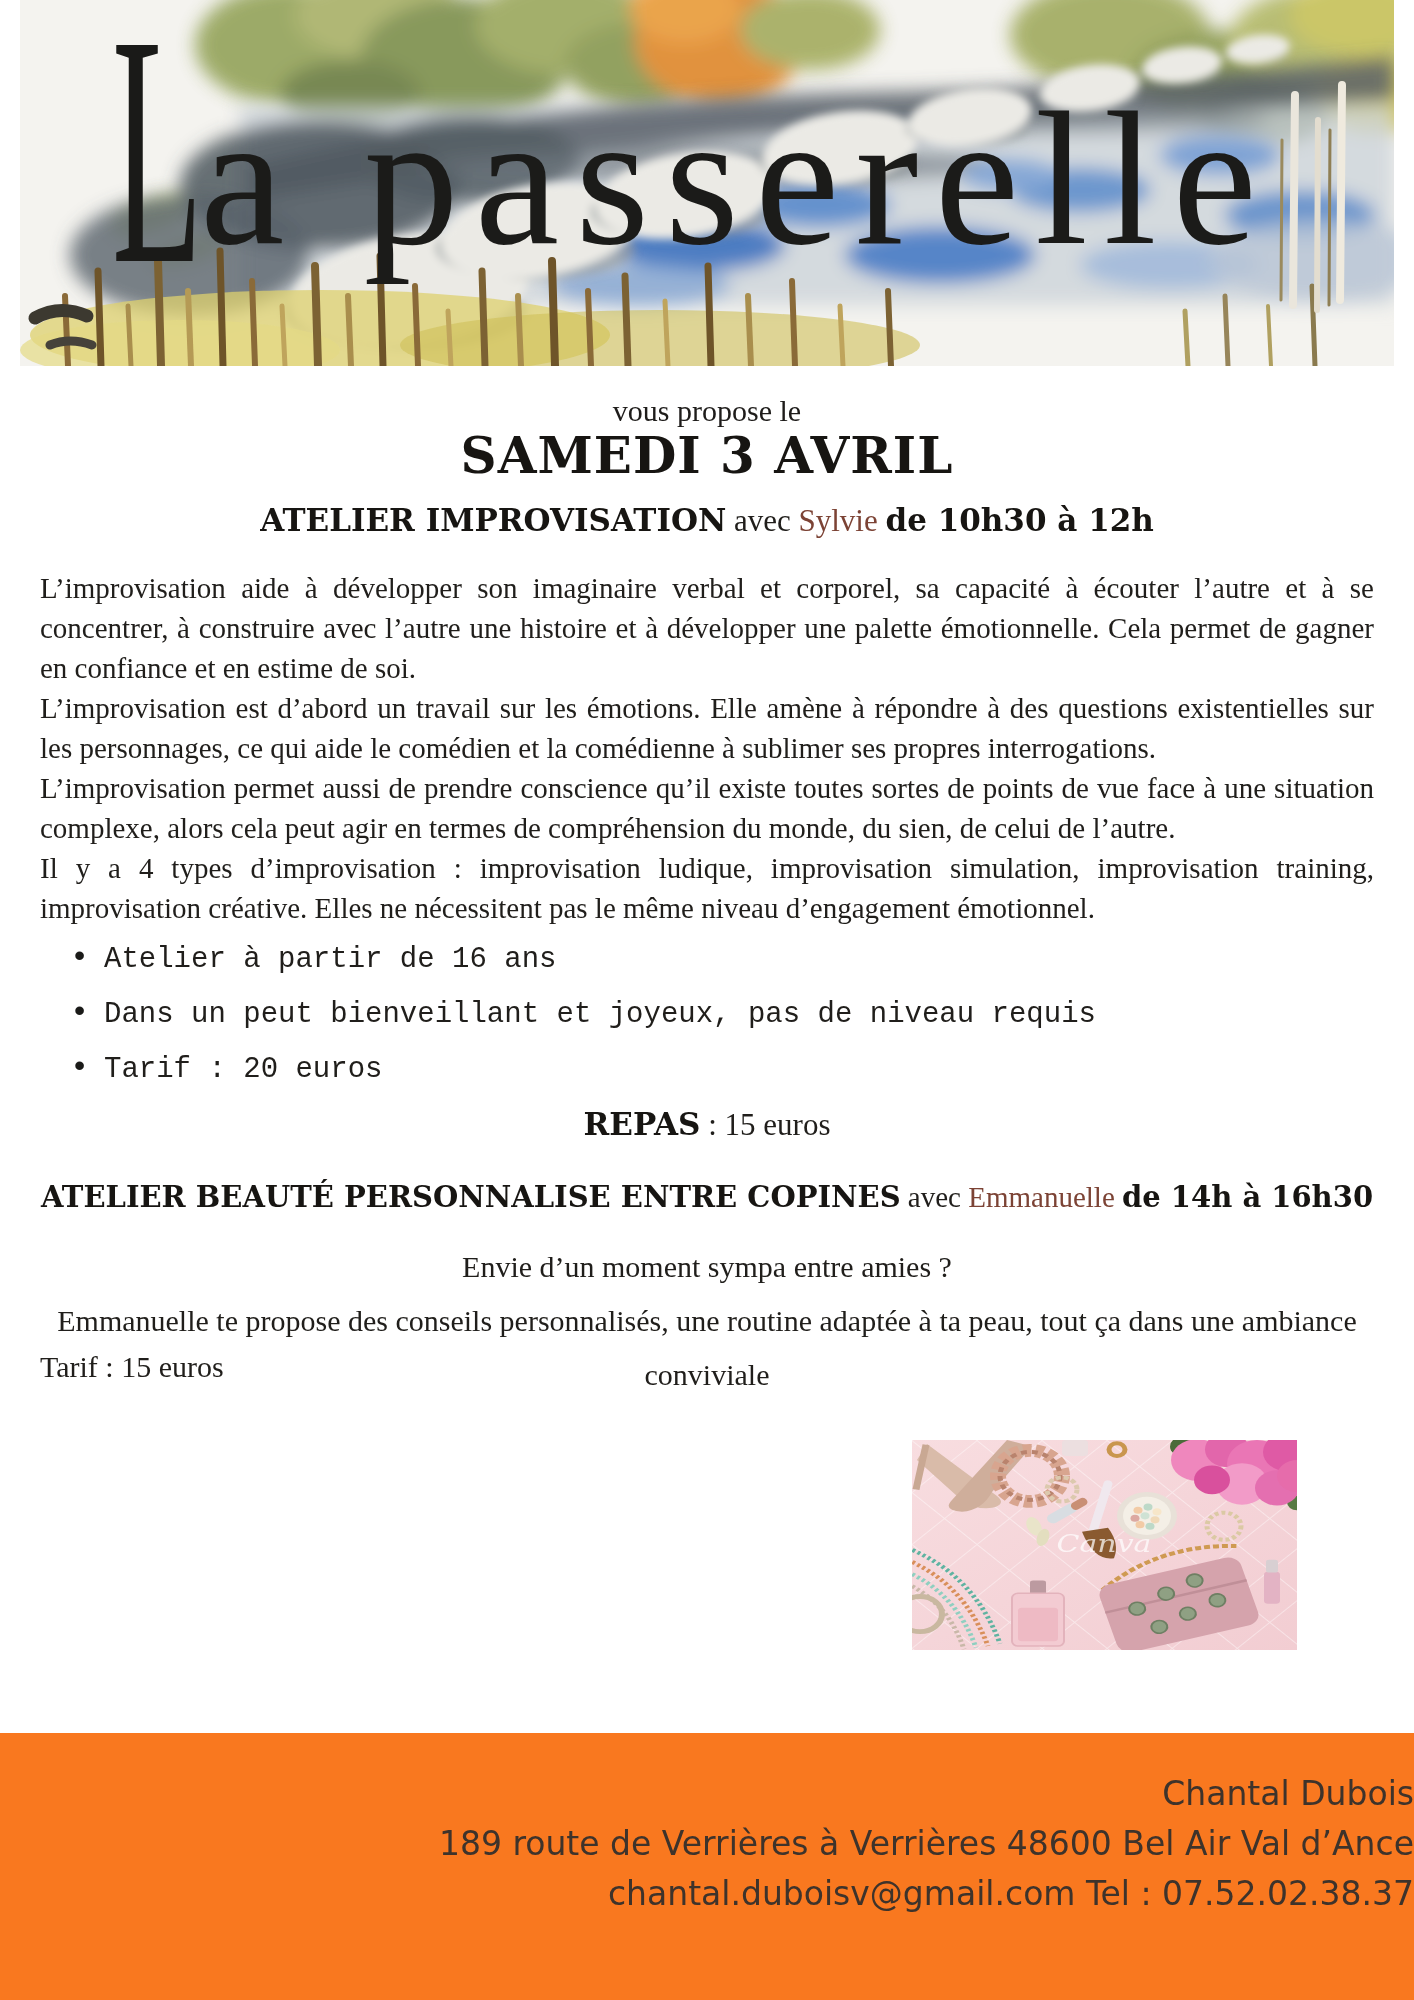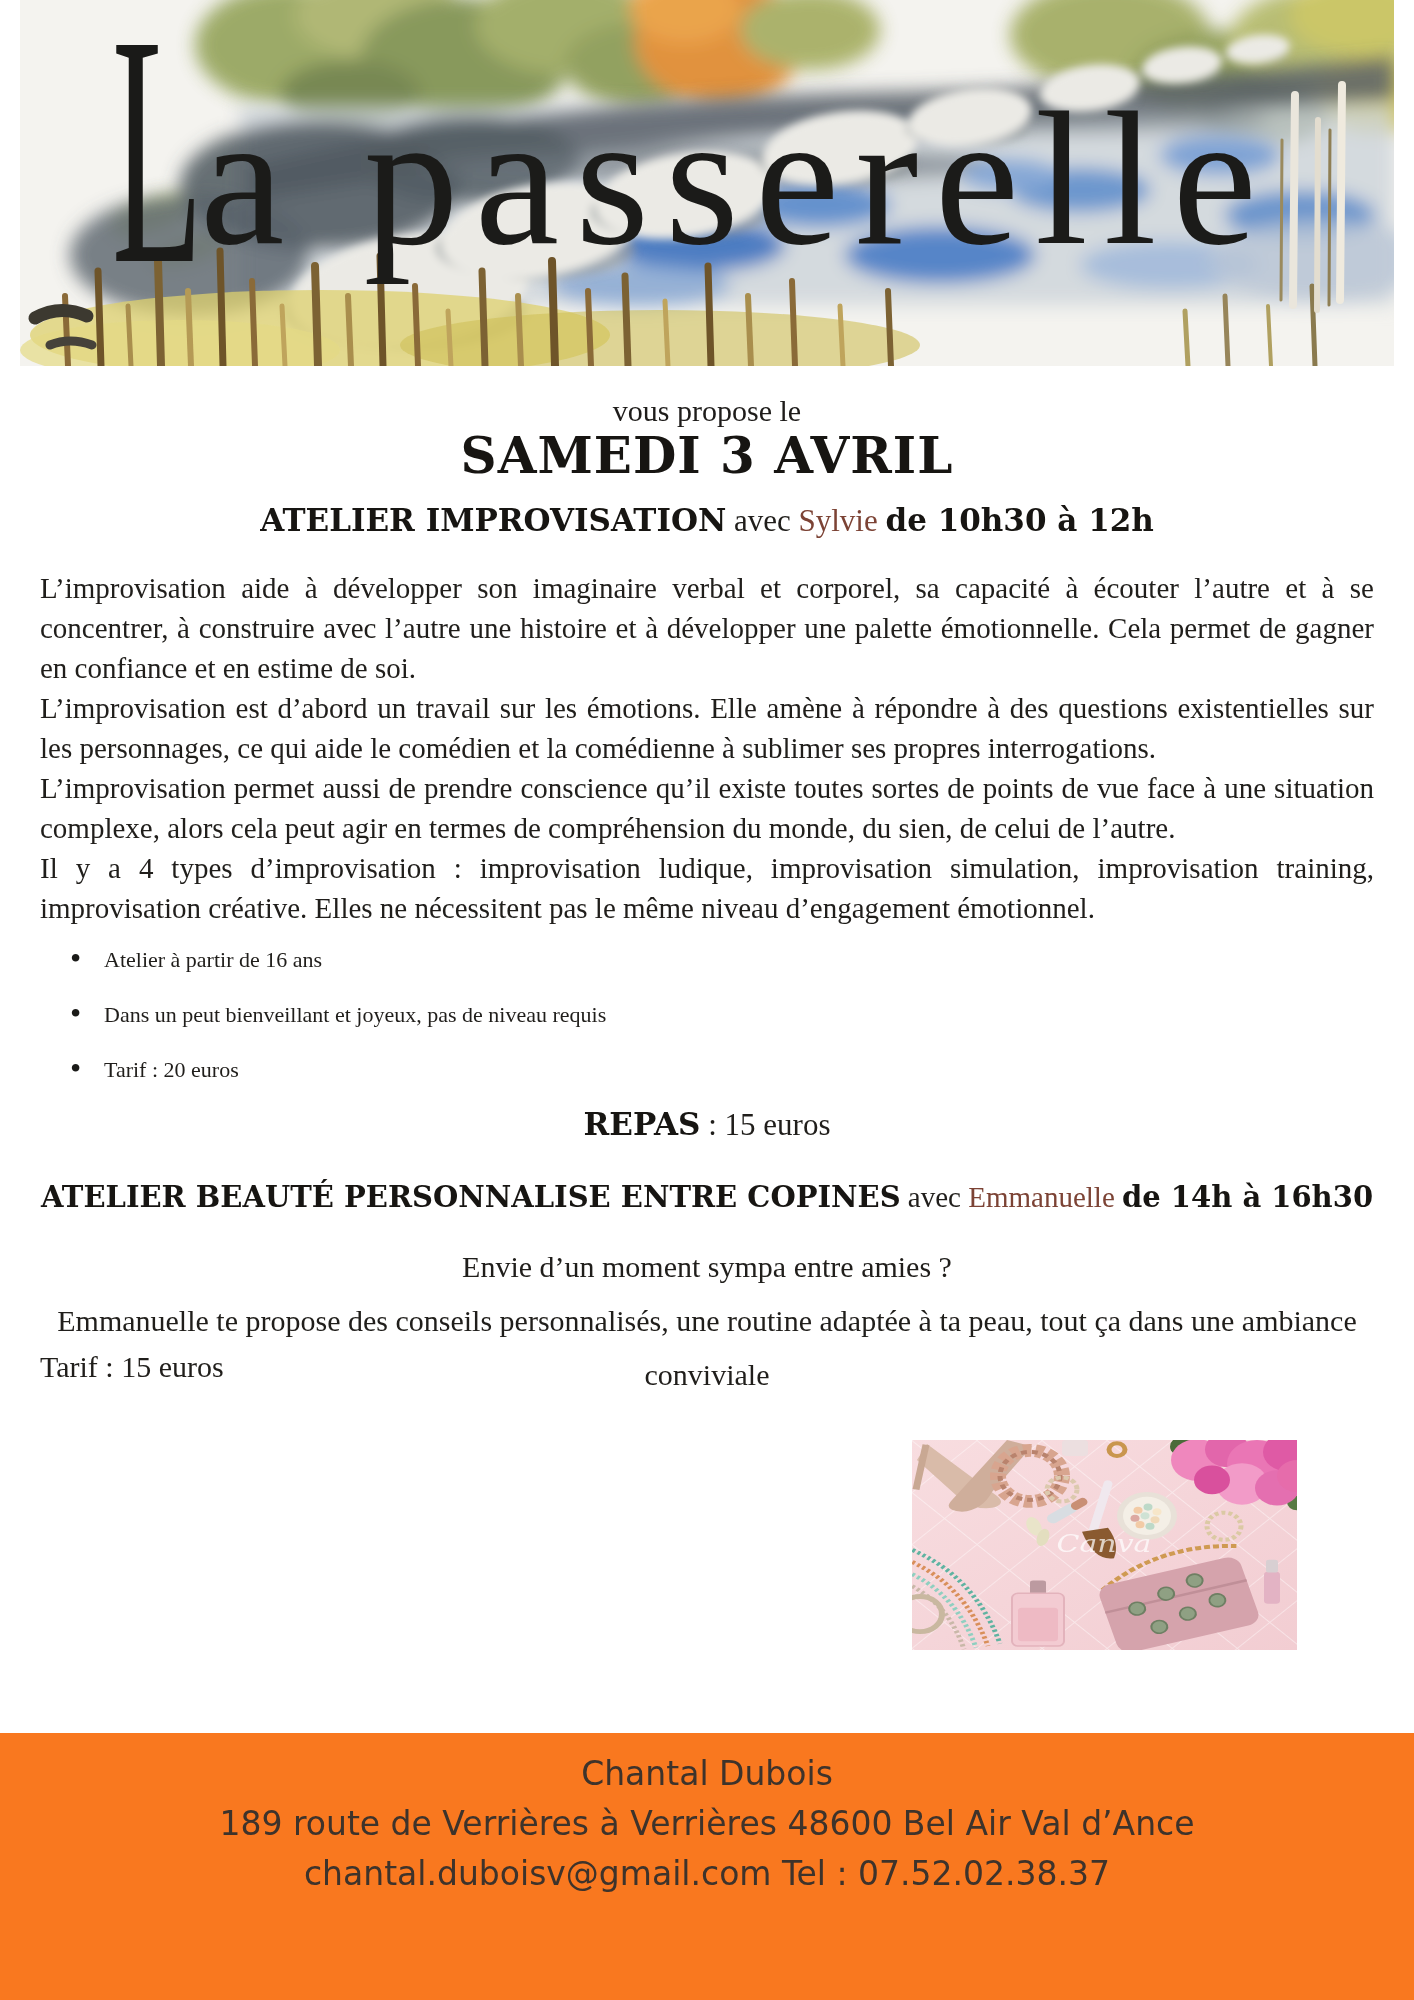--- a/index.html
+++ b/index.html
@@ -28,42 +28,42 @@
   .date-title{top:426px;font-size:50px;letter-spacing:1px;}
   .improv-heading{top:502px;font-size:31px;}
   
   .improv-paragraphs{
     position:absolute;left:40px;top:568px;width:1334px;
     font-size:29px;line-height:40px;text-align:justify;color:#201e1b;
   }
   .improv-paragraphs p{margin:0;}
   .improv-bullets{
     position:absolute;left:104px;top:938px;width:1200px;margin:0;padding:0;
-    list-style:none;font-size:22px;color:#201e1b;
+    list-style:none;font-size:29px;color:#201e1b;font-family:Liberation Mono, monospace;
   }
   .improv-bullets li{position:relative;line-height:44px;margin-bottom:11px;}
   .improv-bullets li::before{
     content:"\2022";position:absolute;left:-34px;top:-2px;font-size:32px;color:#1a1a18;
   }
   .meal-line{top:1106px;font-size:31px;}
   .beauty-heading{top:1180px;font-size:29px;}
   .beauty-heading .slab{font-size:29px;}
   .beauty-tagline{top:1240px;font-size:30px;line-height:54px;}
   .beauty-desc{top:1294px;font-size:30px;line-height:54px;}
   .beauty-price{position:absolute;left:40px;top:1350px;font-size:30px;color:#201e1b;}
   
   .beauty-photo{position:absolute;left:912px;top:1440px;width:385px;height:210px;overflow:hidden;}
   .beauty-photo svg{width:100%;height:100%;display:block;}
   .canva-wm{font-family:"DejaVu Serif",serif;font-style:italic;font-size:30px;
     fill:rgba(255,255,255,0.72);}
   
   .footer{
     position:absolute;left:0;top:1733px;width:1414px;height:267px;background:#f9781f;
     font-family:"DejaVu Sans","Liberation Sans",sans-serif;color:#3e332b;
-    text-align:center;box-sizing:border-box;padding-top:16px;font-size:33px;
+    text-align:right;box-sizing:border-box;padding-top:36px;font-size:33px;
   }
   .footer p{margin:0;line-height:50px;}
 </style>
 </head>
 <body>
 
 <div class="page">
 
   <div class="header-art">
     <svg viewBox="0 0 1374 366" preserveAspectRatio="none">

